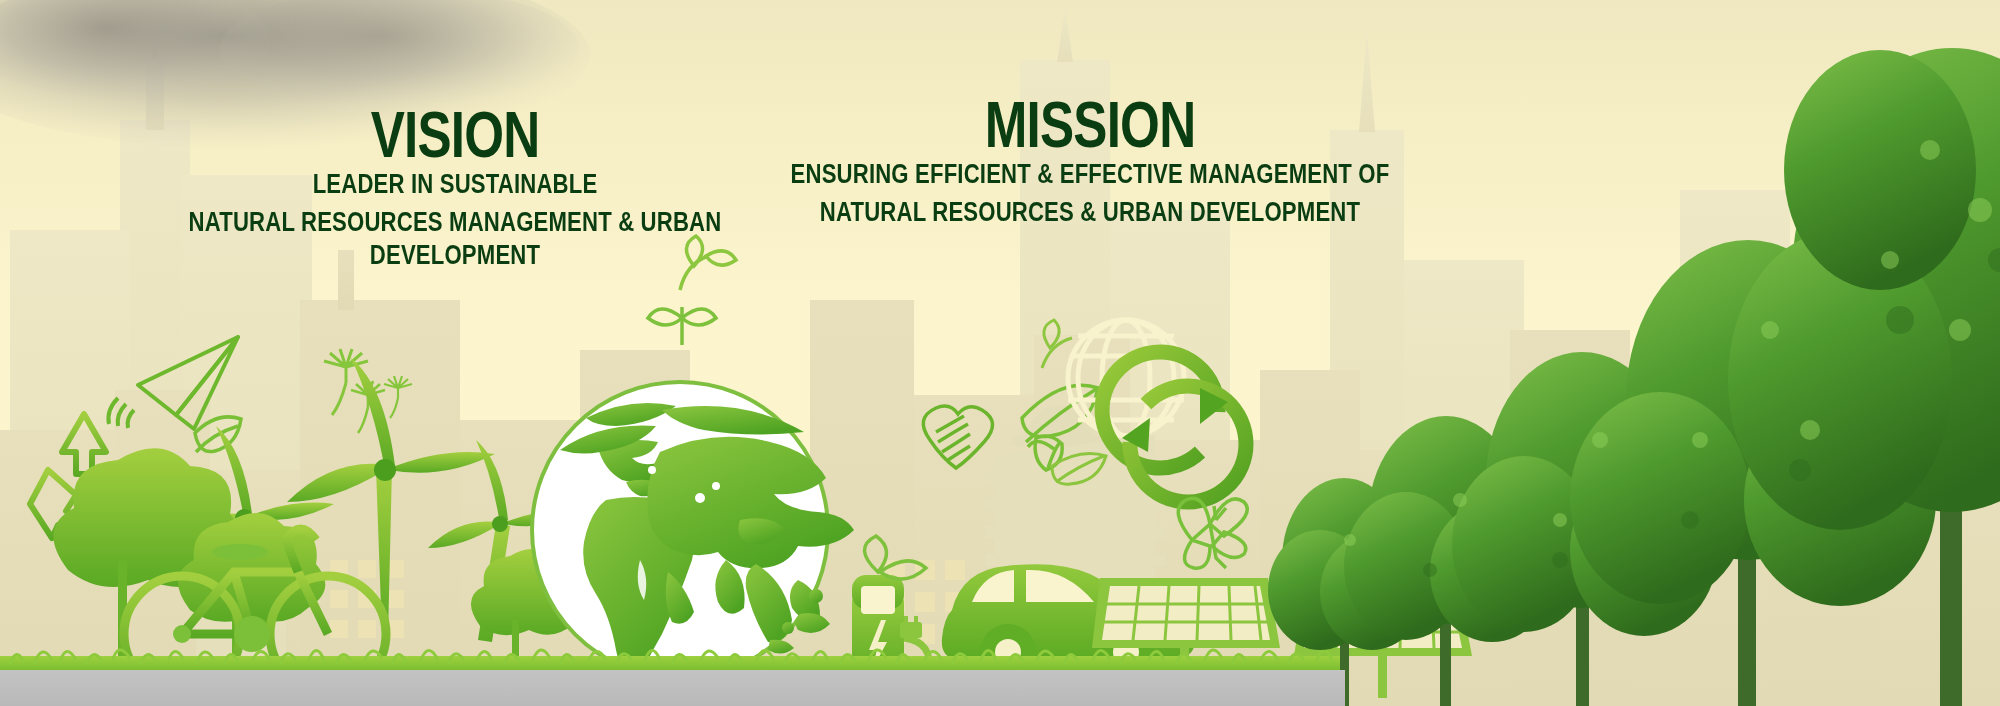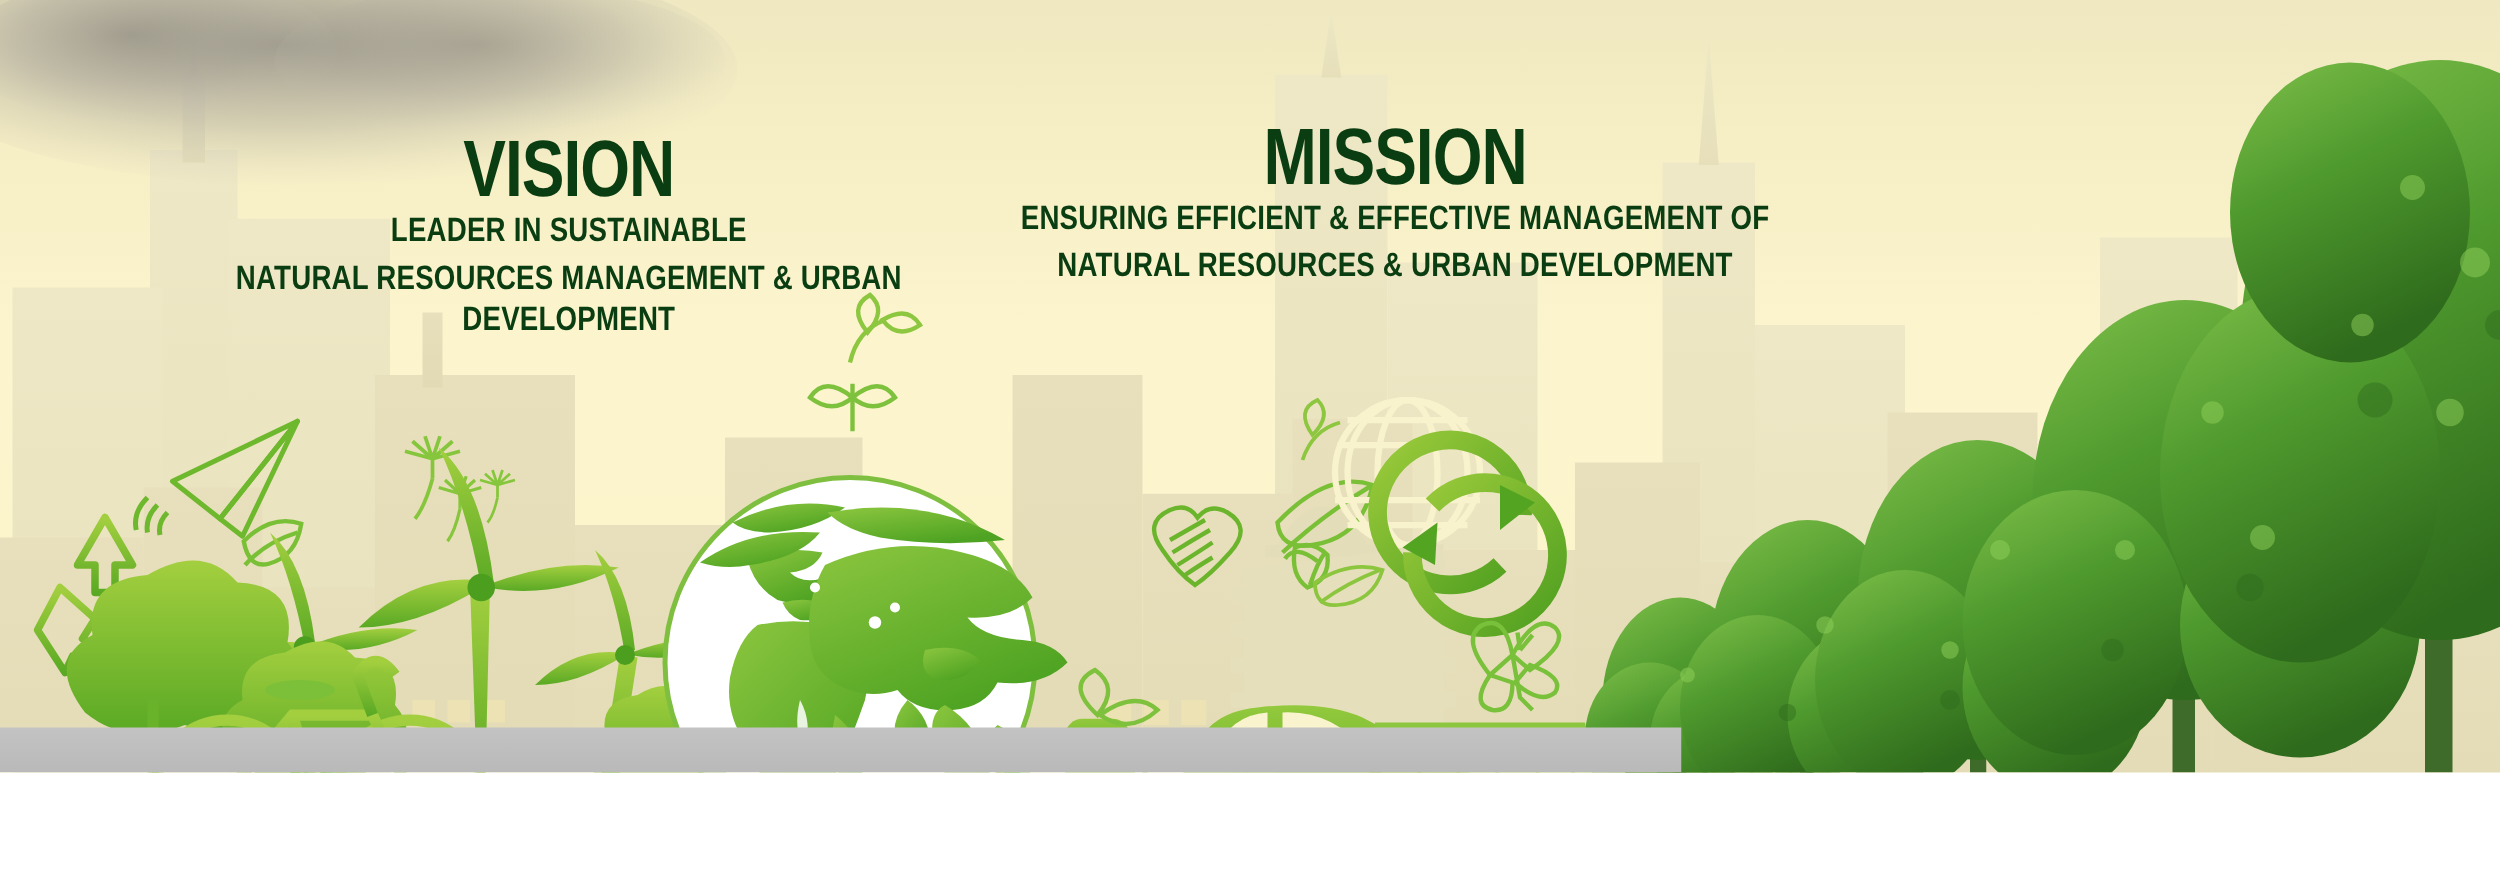--- a/index.html
+++ b/index.html
@@ -1,34 +1,34 @@
 <!DOCTYPE html>
 <html><head>
 <meta charset="utf-8">
 <style>
   html,body{margin:0;padding:0;background:#fff;}
   #banner{
-    position:relative;width:2000px;height:618px;overflow:hidden;
+    position:relative;width:2000px;height:706px;overflow:hidden;
     font-family:"Liberation Sans",sans-serif;
     background:linear-gradient(180deg,#efe8c0 0%,#f6eec4 18%,#fbf4cd 42%,#fcf5cc 70%,#f9f0c2 100%);
   }
   .lyr{position:absolute;left:0;top:0;width:2000px;height:706px;}
   .txt-col{position:absolute;text-align:center;color:#0a3d11;}
   .hd{
     font-family:"Liberation Sans Narrow","Liberation Sans",sans-serif;
     font-weight:bold;letter-spacing:-1px;line-height:.86;
     transform:scaleX(.80);transform-origin:50% 50%;
   }
   .sub{
     font-family:"Liberation Sans Narrow","Liberation Sans",sans-serif;
     font-weight:bold;line-height:1.22;letter-spacing:.2px;
     transform:scaleX(.82);transform-origin:50% 50%;
   }
   #vision-block{left:30px;top:108px;width:850px;}
-  #mission-block{left:716px;top:98px;width:800px;}
+  #mission-block{left:690px;top:98px;width:800px;}
   #vision-block .hd{font-size:64px;}
   #mission-block .hd{font-size:64px;}
   #vision-block .sub{font-size:27px;margin-top:5px;}
   #mission-block .sub{font-size:27px;margin-top:5px;}
   .road{position:absolute;left:0;bottom:0;width:1345px;height:36px;background:linear-gradient(180deg,#c3c3c3,#b9b9b9);}
 </style>
 </head>
 <body>
 
 <div id="banner">

